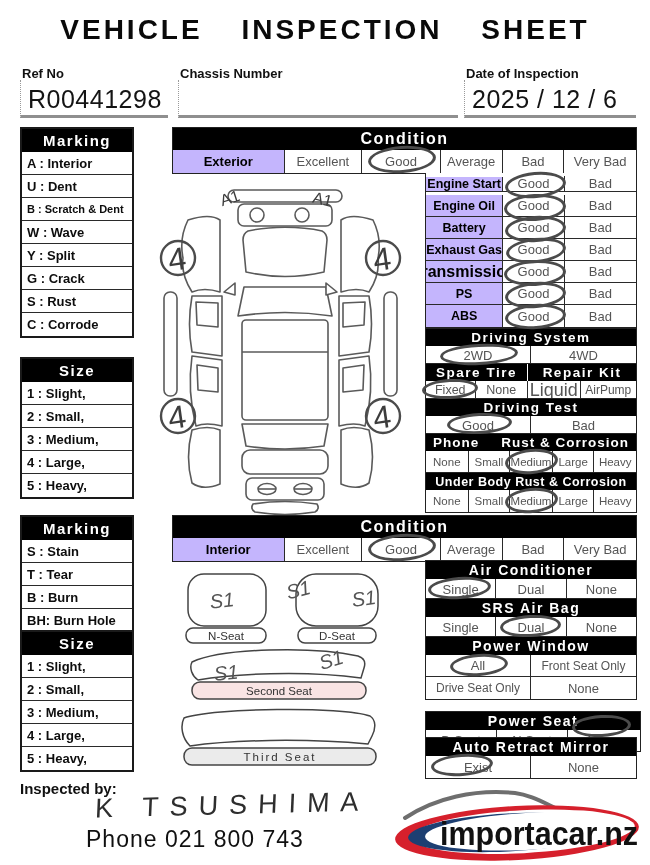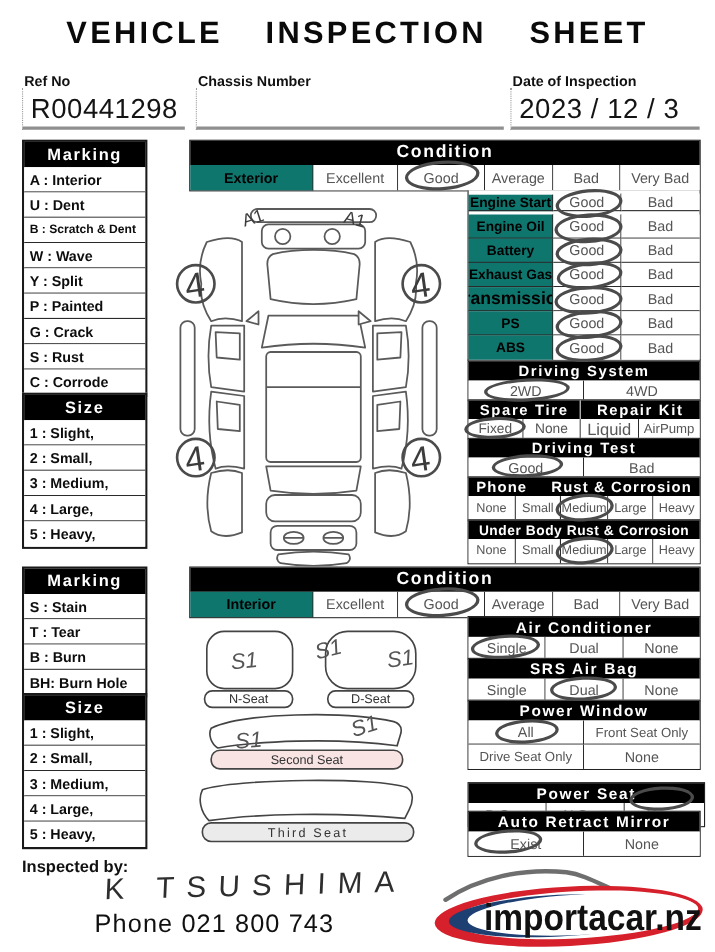--- a/index.html
+++ b/index.html
@@ -14,21 +14,21 @@
           font-size:25px;color:#141414;letter-spacing:0.5px;}
   .tbl{border:2px solid #1a1a1a;background:#fff;}
   .tblthin{border:1px solid #222;background:#fff;}
   .bar{background:#000;color:#fff;font-weight:bold;display:flex;align-items:center;
        justify-content:center;font-size:13.5px;letter-spacing:1.5px;box-sizing:border-box;}
   .r{display:flex;}
   .cell{box-sizing:border-box;border-right:1px solid #2a2a2a;border-bottom:1px solid #2a2a2a;
         display:flex;align-items:center;justify-content:center;
         font-size:13px;color:#555;background:#fff;overflow:hidden;white-space:nowrap;}
   .cell:last-child{border-right:none;}
-  .lab{background:#0f766e;color:#000;font-weight:bold;}
+  .lab{background:#c4b5fd;color:#000;font-weight:bold;}
   .legrow{box-sizing:border-box;border-bottom:1px solid #2a2a2a;display:flex;align-items:center;
           padding-left:5px;font-size:13px;font-weight:bold;color:#0d0d0d;background:#fff;white-space:nowrap;}
   .legrow:last-child,.lastrow .cell{border-bottom:none;}
   .circ{position:absolute;border:3px solid #4b4b4b;border-radius:50%;pointer-events:none;box-sizing:border-box;}
   .sig{font-size:27px;letter-spacing:11px;color:#2e2e2e;transform:rotate(-1.5deg) skewX(-4deg);white-space:nowrap;}
   .phone{font-size:23px;color:#101010;letter-spacing:1px;font-weight:500;white-space:nowrap;}
   .insp{font-size:15px;font-weight:bold;color:#111;}
   svg text{font-family:"Liberation Sans",sans-serif;}
 </style>
 </head>
@@ -41,31 +41,30 @@
   <div class="abs fldlab" style="left:22px;top:66px;">Ref No</div>
   <div class="abs fldbox" style="left:20px;top:80px;width:148px;height:38px;">
     <span>R00441298</span>
   </div>
   <div class="abs fldlab" style="left:180px;top:66px;">Chassis Number</div>
   <div class="abs fldbox" style="left:178px;top:80px;width:280px;height:38px;">
     <span></span>
   </div>
   <div class="abs fldlab" style="left:466px;top:66px;">Date of Inspection</div>
   <div class="abs fldbox" style="left:464px;top:80px;width:172px;height:38px;">
-    <span>2023 / 12 / 3</span>
+    <span>2025 / 12 / 6</span>
   </div>
 
   <div class="abs tbl" style="left:20px;top:127px;width:114px;">
     <div class="bar" style="height:23px;font-size:15px;">Marking</div>
     <div class="legrow" style="height:23px;">A : Interior</div>
     <div class="legrow" style="height:23px;">U : Dent</div>
     <div class="legrow" style="height:23px;font-size:11px;">B : Scratch &amp; Dent</div>
     <div class="legrow" style="height:23px;">W : Wave</div>
     <div class="legrow" style="height:23px;">Y : Split</div>
-    <div class="legrow" style="height:23px;">P : Painted</div>
     <div class="legrow" style="height:23px;">G : Crack</div>
     <div class="legrow" style="height:23px;">S : Rust</div>
     <div class="legrow" style="height:23px;">C : Corrode</div>
   </div>
 
   <div class="abs tbl" style="left:20px;top:357px;width:114px;">
     <div class="bar" style="height:23px;font-size:15px;">Size</div>
     <div class="legrow" style="height:23px;">1 : Slight,</div>
     <div class="legrow" style="height:23px;">2 : Small,</div>
     <div class="legrow" style="height:23px;">3 : Medium,</div>
@@ -132,21 +131,21 @@
   </div>
 
   <div class="abs tblthin" style="left:425px;top:363px;width:212px;">
     <div class="r" style="height:17px;">
       <div class="bar" style="width:103px;height:17px;border-right:1px solid #fff;">Spare Tire</div>
       <div class="bar" style="width:109px;height:17px;">Repair Kit</div>
     </div>
     <div class="r lastrow" style="height:18px;">
       <div class="cell" style="width:50px;font-size:12.5px;">Fixed</div>
       <div class="cell" style="width:53px;font-size:12.5px;">None</div>
-      <div class="cell" style="width:53px;font-size:15px;">Liquid</div>
+      <div class="cell" style="width:53px;font-size:18px;">Liquid</div>
       <div class="cell" style="width:56px;font-size:12px;">AirPump</div>
     </div>
   </div>
 
   <div class="abs tblthin" style="left:425px;top:398px;width:212px;">
     <div class="bar" style="height:17px;">Driving Test</div>
     <div class="r lastrow" style="height:18px;">
       <div class="cell" style="width:106px;">Good</div>
       <div class="cell" style="width:106px;">Bad</div>
     </div>

